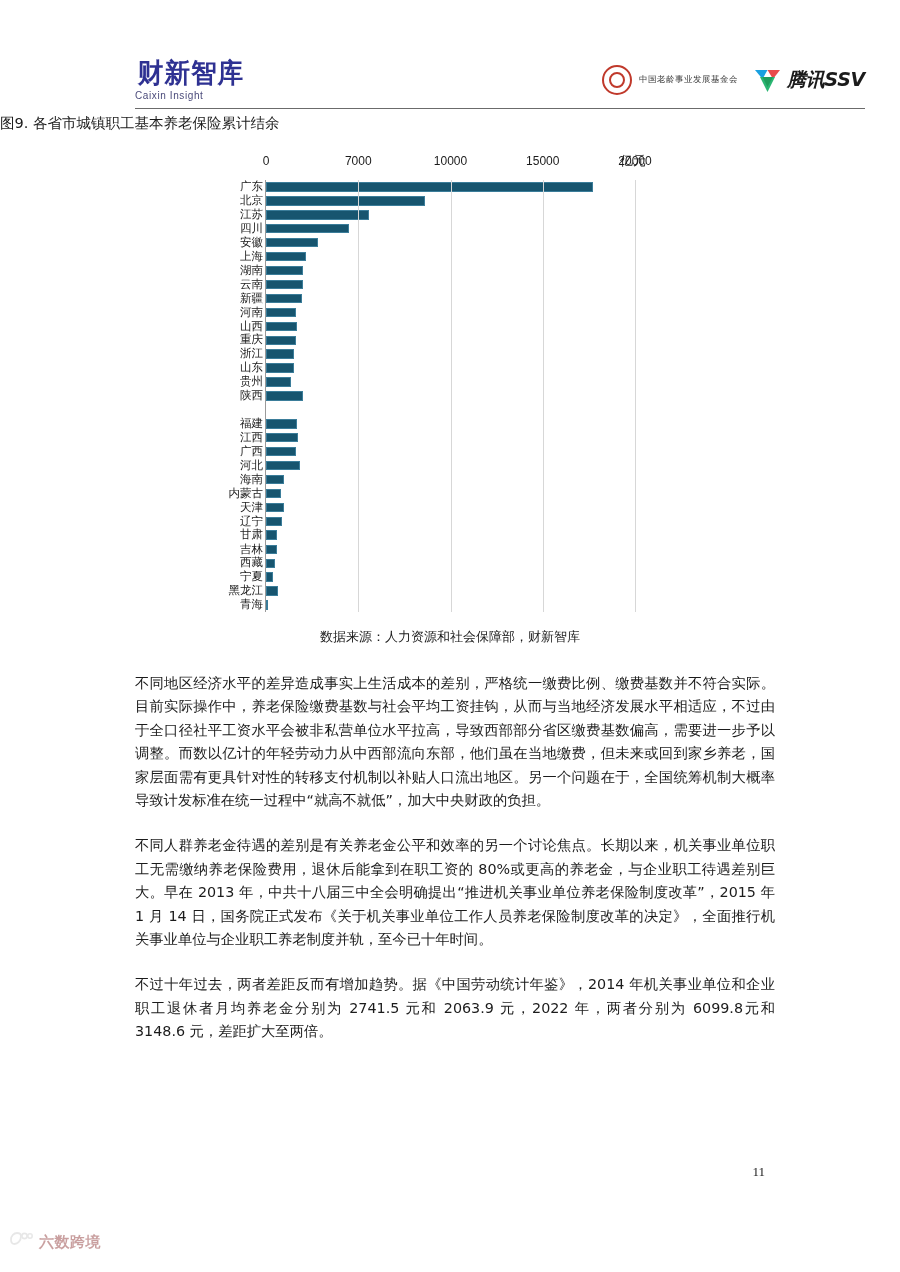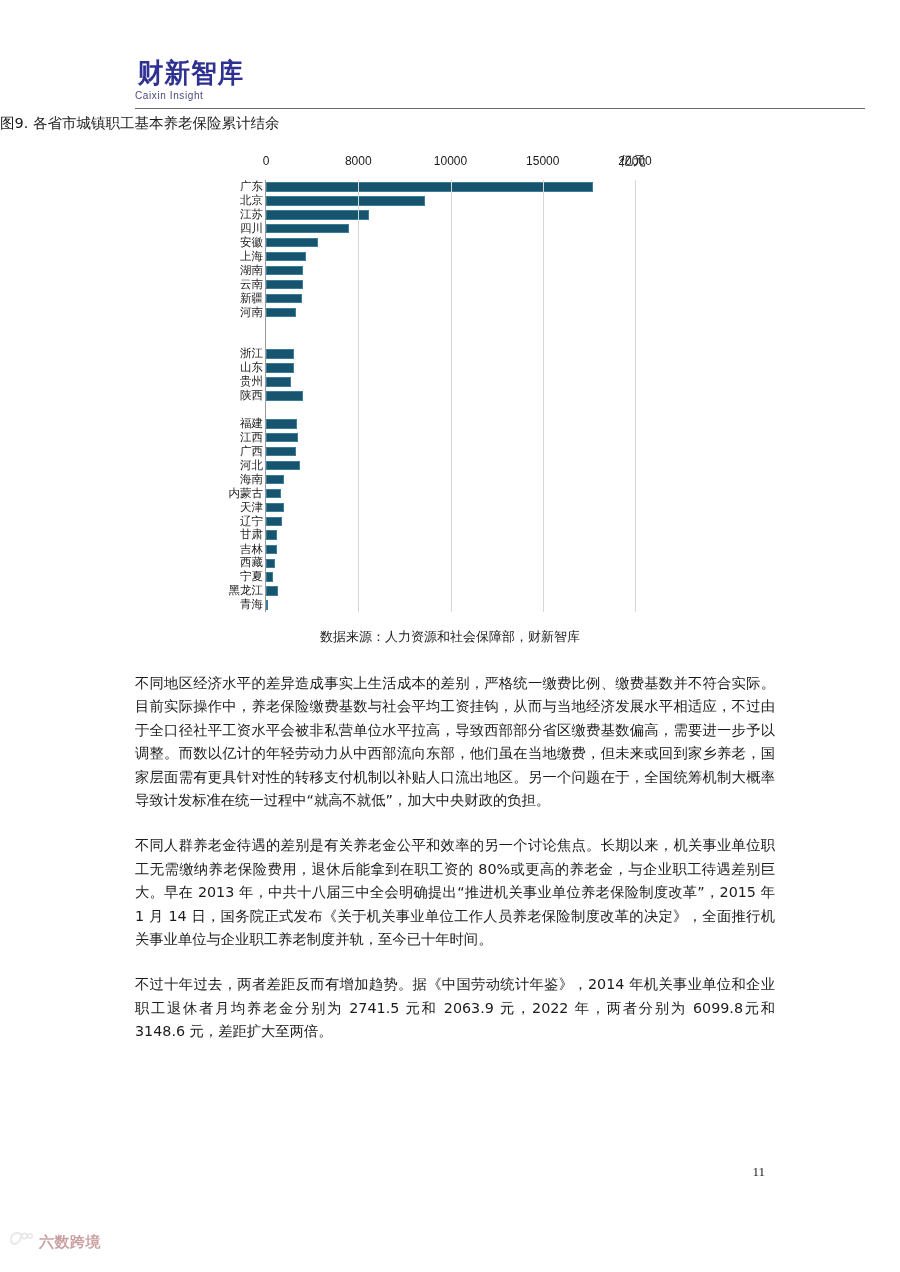--- a/index.html
+++ b/index.html
@@ -284,30 +284,47 @@
 <body>
 
 <div class="page">
 
   <div class="header">
     <div class="brand-left">
       <div class="brand-cn">财新智库</div>
       <div class="brand-en">Caixin Insight</div>
     </div>
 
+    <div class="brand-right">
+      <div class="fund-logo">
+        <span class="fund-mark"></span>
+        <span class="fund-name">中国老龄事业发展基金会</span>
+      </div>
+      <div class="ssv-logo">
+        <span class="ssv-mark">
+          <svg width="27" height="25" viewBox="0 0 27 25" xmlns="http://www.w3.org/2000/svg">
+            <path d="M1 2 L13.5 2 L8.5 11 L1 2 Z" fill="#1aa0e0"></path>
+            <path d="M13.5 2 L26 2 L19 11 L13.5 2 Z" fill="#e94b4b"></path>
+            <path d="M6 9 L21 9 L13.5 24 L6 9 Z" fill="#2bb673"></path>
+            <path d="M8.5 9 L19 9 L13.5 19 Z" fill="#1f9d5c"></path>
+          </svg>
+        </span>
+        <span class="ssv-name">腾讯SSV</span>
+      </div>
+    </div>
   </div>
   <div class="header-rule"></div>
 
   <div class="fig-title">图9. 各省市城镇职工基本养老保险累计结余</div>
 
   <div class="chart">
     <div class="chart-unit">亿元</div>
     <div class="axis-ticks">
         <div class="tick-label" style="left: 51px;">0</div>
-        <div class="tick-label" style="left: 143.25px;">8000</div>
+        <div class="tick-label" style="left: 143.25px;">7000</div>
         <div class="tick-label" style="left: 235.5px;">10000</div>
         <div class="tick-label" style="left: 327.75px;">15000</div>
         <div class="tick-label" style="left: 420px;">20000</div>
       </div>
     <div class="plot">
       <div class="rows">
           <div class="bar-row" style="top: 0px; height: 13.9355px;">
             <div class="cat-label">广东</div>
             <div class="bar" title="广东: 17700" style="width: 326.565px; background: rgb(23, 85, 111);"></div>
           </div>
@@ -339,20 +356,28 @@
             <div class="cat-label">云南</div>
             <div class="bar" title="云南: 2000" style="width: 36.9px; background: rgb(23, 85, 111);"></div>
           </div>
           <div class="bar-row" style="top: 111.484px; height: 13.9355px;">
             <div class="cat-label">新疆</div>
             <div class="bar" title="新疆: 1950" style="width: 35.9775px; background: rgb(23, 85, 111);"></div>
           </div>
           <div class="bar-row" style="top: 125.419px; height: 13.9355px;">
             <div class="cat-label">河南</div>
             <div class="bar" title="河南: 1600" style="width: 29.52px; background: rgb(23, 85, 111);"></div>
+          </div>
+          <div class="bar-row" style="top: 139.355px; height: 13.9355px;">
+            <div class="cat-label">山西</div>
+            <div class="bar" title="山西: 1700" style="width: 31.365px; background: rgb(23, 85, 111);"></div>
+          </div>
+          <div class="bar-row" style="top: 153.29px; height: 13.9355px;">
+            <div class="cat-label">重庆</div>
+            <div class="bar" title="重庆: 1650" style="width: 30.4425px; background: rgb(23, 85, 111);"></div>
           </div>
           <div class="bar-row" style="top: 167.226px; height: 13.9355px;">
             <div class="cat-label">浙江</div>
             <div class="bar" title="浙江: 1500" style="width: 27.675px; background: rgb(23, 85, 111);"></div>
           </div>
           <div class="bar-row" style="top: 181.161px; height: 13.9355px;">
             <div class="cat-label">山东</div>
             <div class="bar" title="山东: 1500" style="width: 27.675px; background: rgb(23, 85, 111);"></div>
           </div>
           <div class="bar-row" style="top: 195.097px; height: 13.9355px;">

